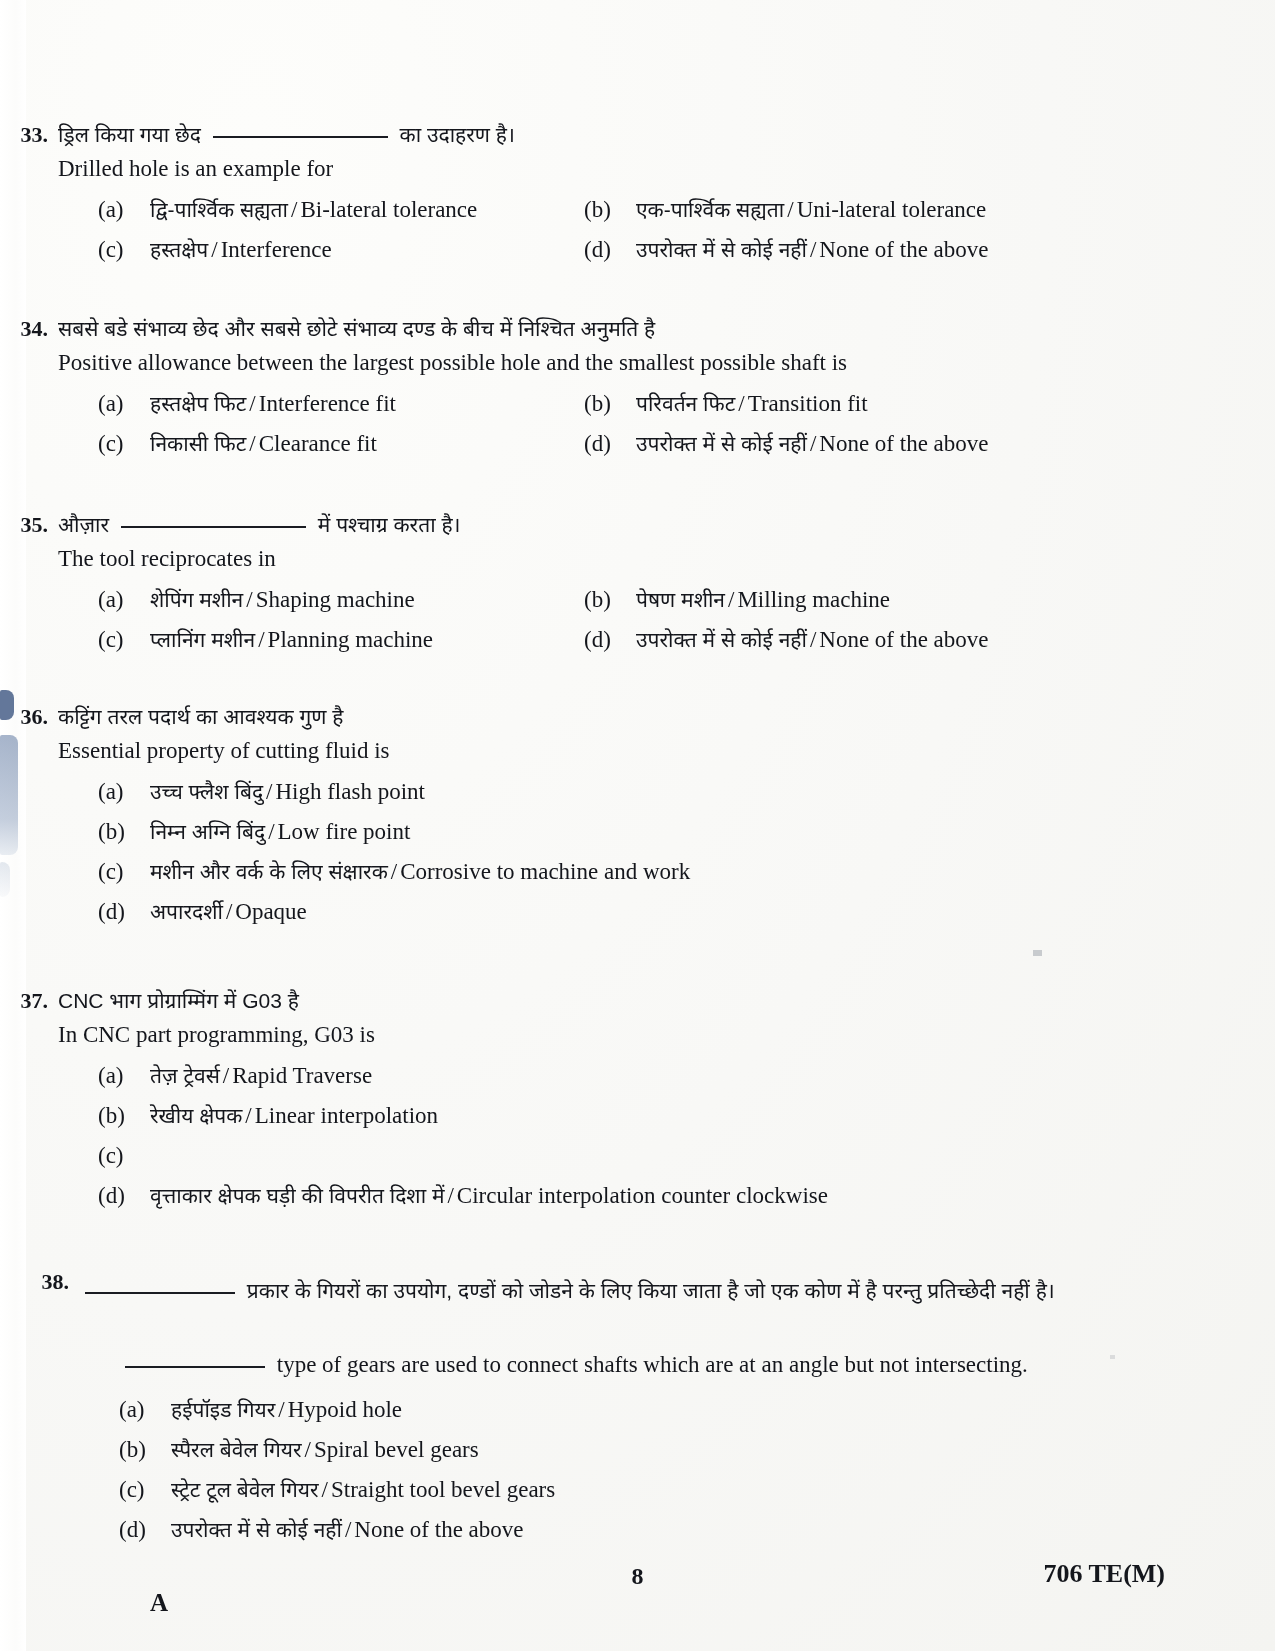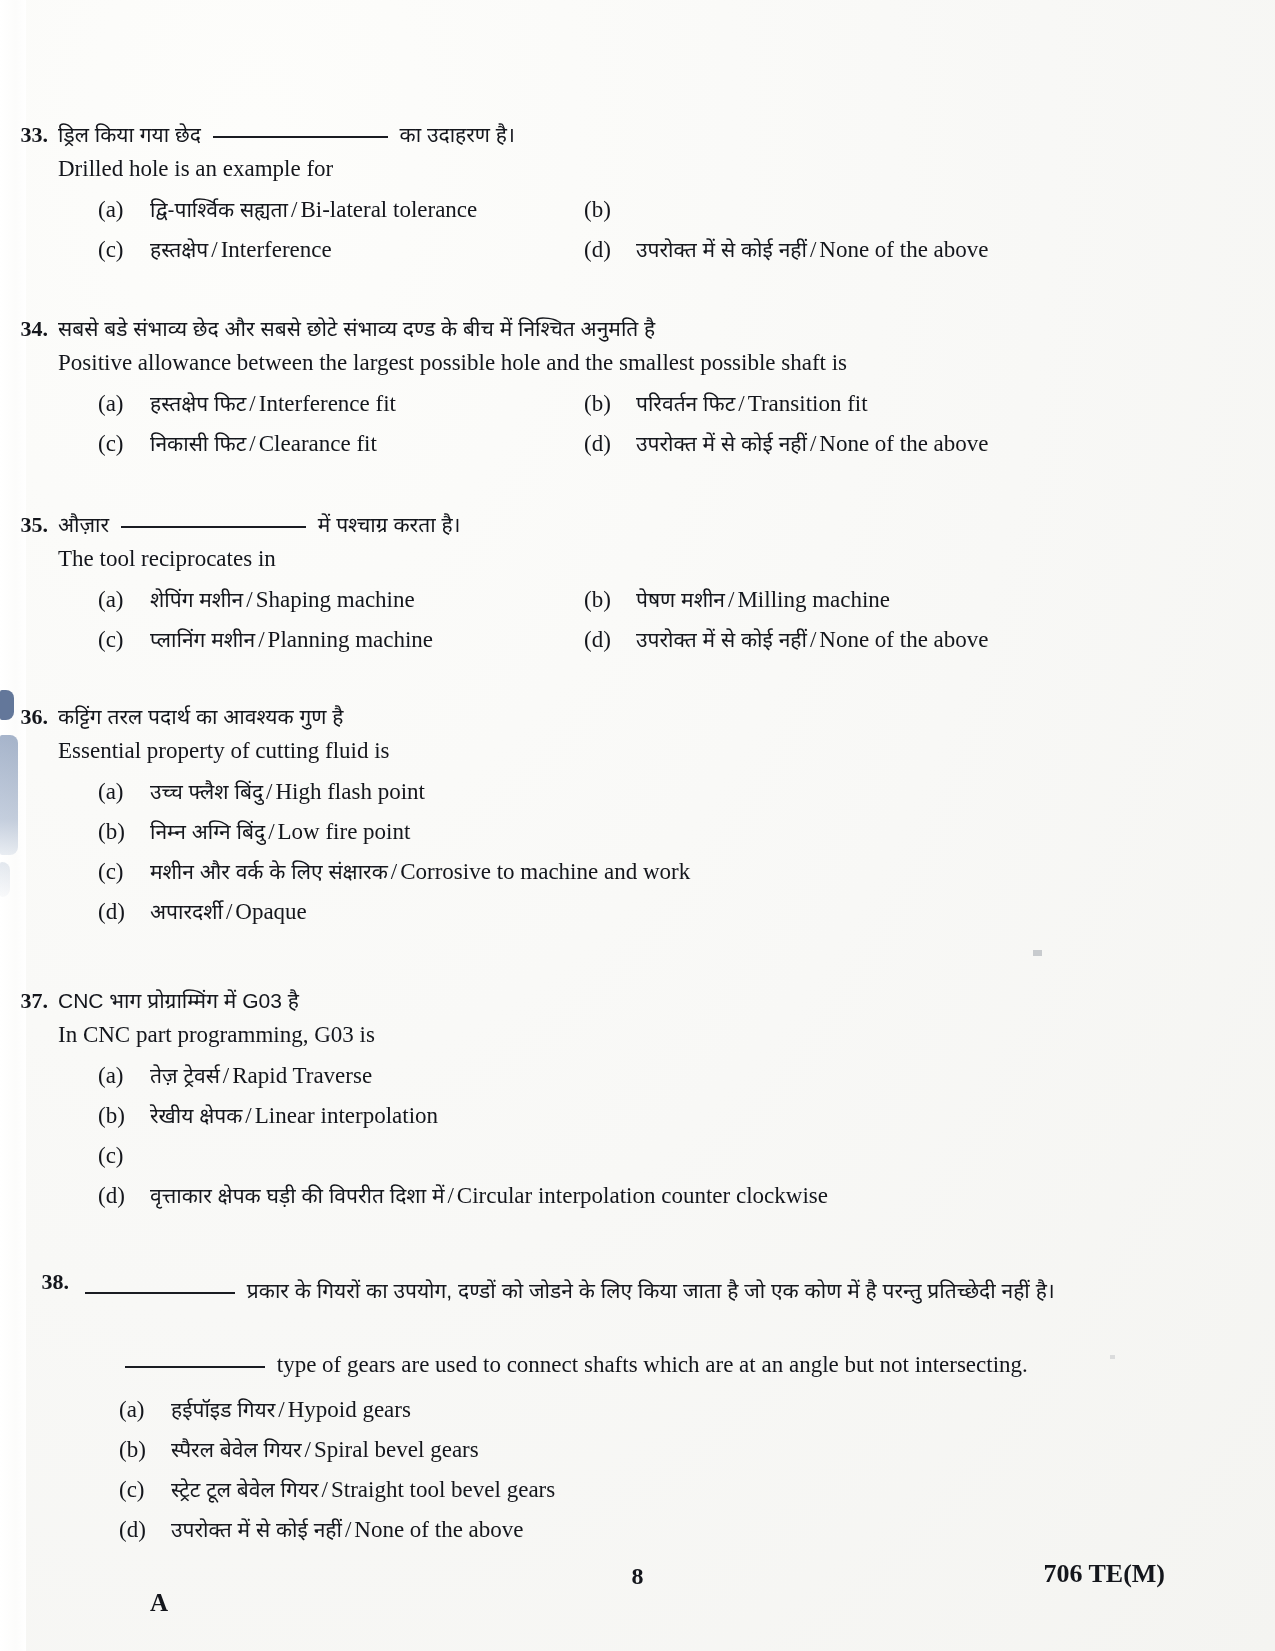--- a/index.html
+++ b/index.html
@@ -178,20 +178,21 @@
         <span>का उदाहरण है।</span>
       </div>
       <div class="stem">Drilled hole is an example for</div>
       <div class="opts two-col">
         <div class="opt">
           <span class="opt-key">(a)</span>
           <span class="opt-text"><span class="hi">द्वि-पार्श्विक सह्यता</span><span class="sep">/</span><span class="en">Bi-lateral tolerance</span></span>
         </div>
         <div class="opt" style="padding-left:26px;">
           <span class="opt-key">(b)</span>
+          <span class="opt-text"><span class="hi">एक-पार्श्विक सह्यता</span><span class="sep">/</span><span class="en">Uni-lateral tolerance</span></span>
         </div>
         <div class="opt">
           <span class="opt-key">(c)</span>
           <span class="opt-text"><span class="hi">हस्तक्षेप</span><span class="sep">/</span><span class="en">Interference</span></span>
         </div>
         <div class="opt" style="padding-left:26px;">
           <span class="opt-key">(d)</span>
           <span class="opt-text"><span class="hi">उपरोक्त में से कोई नहीं</span><span class="sep">/</span><span class="en">None of the above</span></span>
         </div>
       </div>
@@ -312,21 +313,21 @@
         <span class="blank-line" style="width:150px;"></span>
         <span>प्रकार के गियरों का उपयोग, दण्डों को जोडने के लिए किया जाता है जो एक कोण में है परन्तु प्रतिच्छेदी नहीं है।</span>
       </div>
       <div class="stem wrap" style="padding-left:40px;">
         <span class="blank-line" style="width:140px;"></span>
         <span>type of gears are used to connect shafts which are at an angle but not intersecting.</span>
       </div>
       <div class="opts one-col" style="margin-top:8px;">
         <div class="opt">
           <span class="opt-key">(a)</span>
-          <span class="opt-text"><span class="hi">हईपॉइड गियर</span><span class="sep">/</span><span class="en">Hypoid gears</span></span>
+          <span class="opt-text"><span class="hi">हईपॉइड गियर</span><span class="sep">/</span><span class="en">Hypoid hole</span></span>
         </div>
         <div class="opt">
           <span class="opt-key">(b)</span>
           <span class="opt-text"><span class="hi">स्पैरल बेवेल गियर</span><span class="sep">/</span><span class="en">Spiral bevel gears</span></span>
         </div>
         <div class="opt">
           <span class="opt-key">(c)</span>
           <span class="opt-text"><span class="hi">स्ट्रेट टूल बेवेल गियर</span><span class="sep">/</span><span class="en">Straight tool bevel gears</span></span>
         </div>
         <div class="opt">

